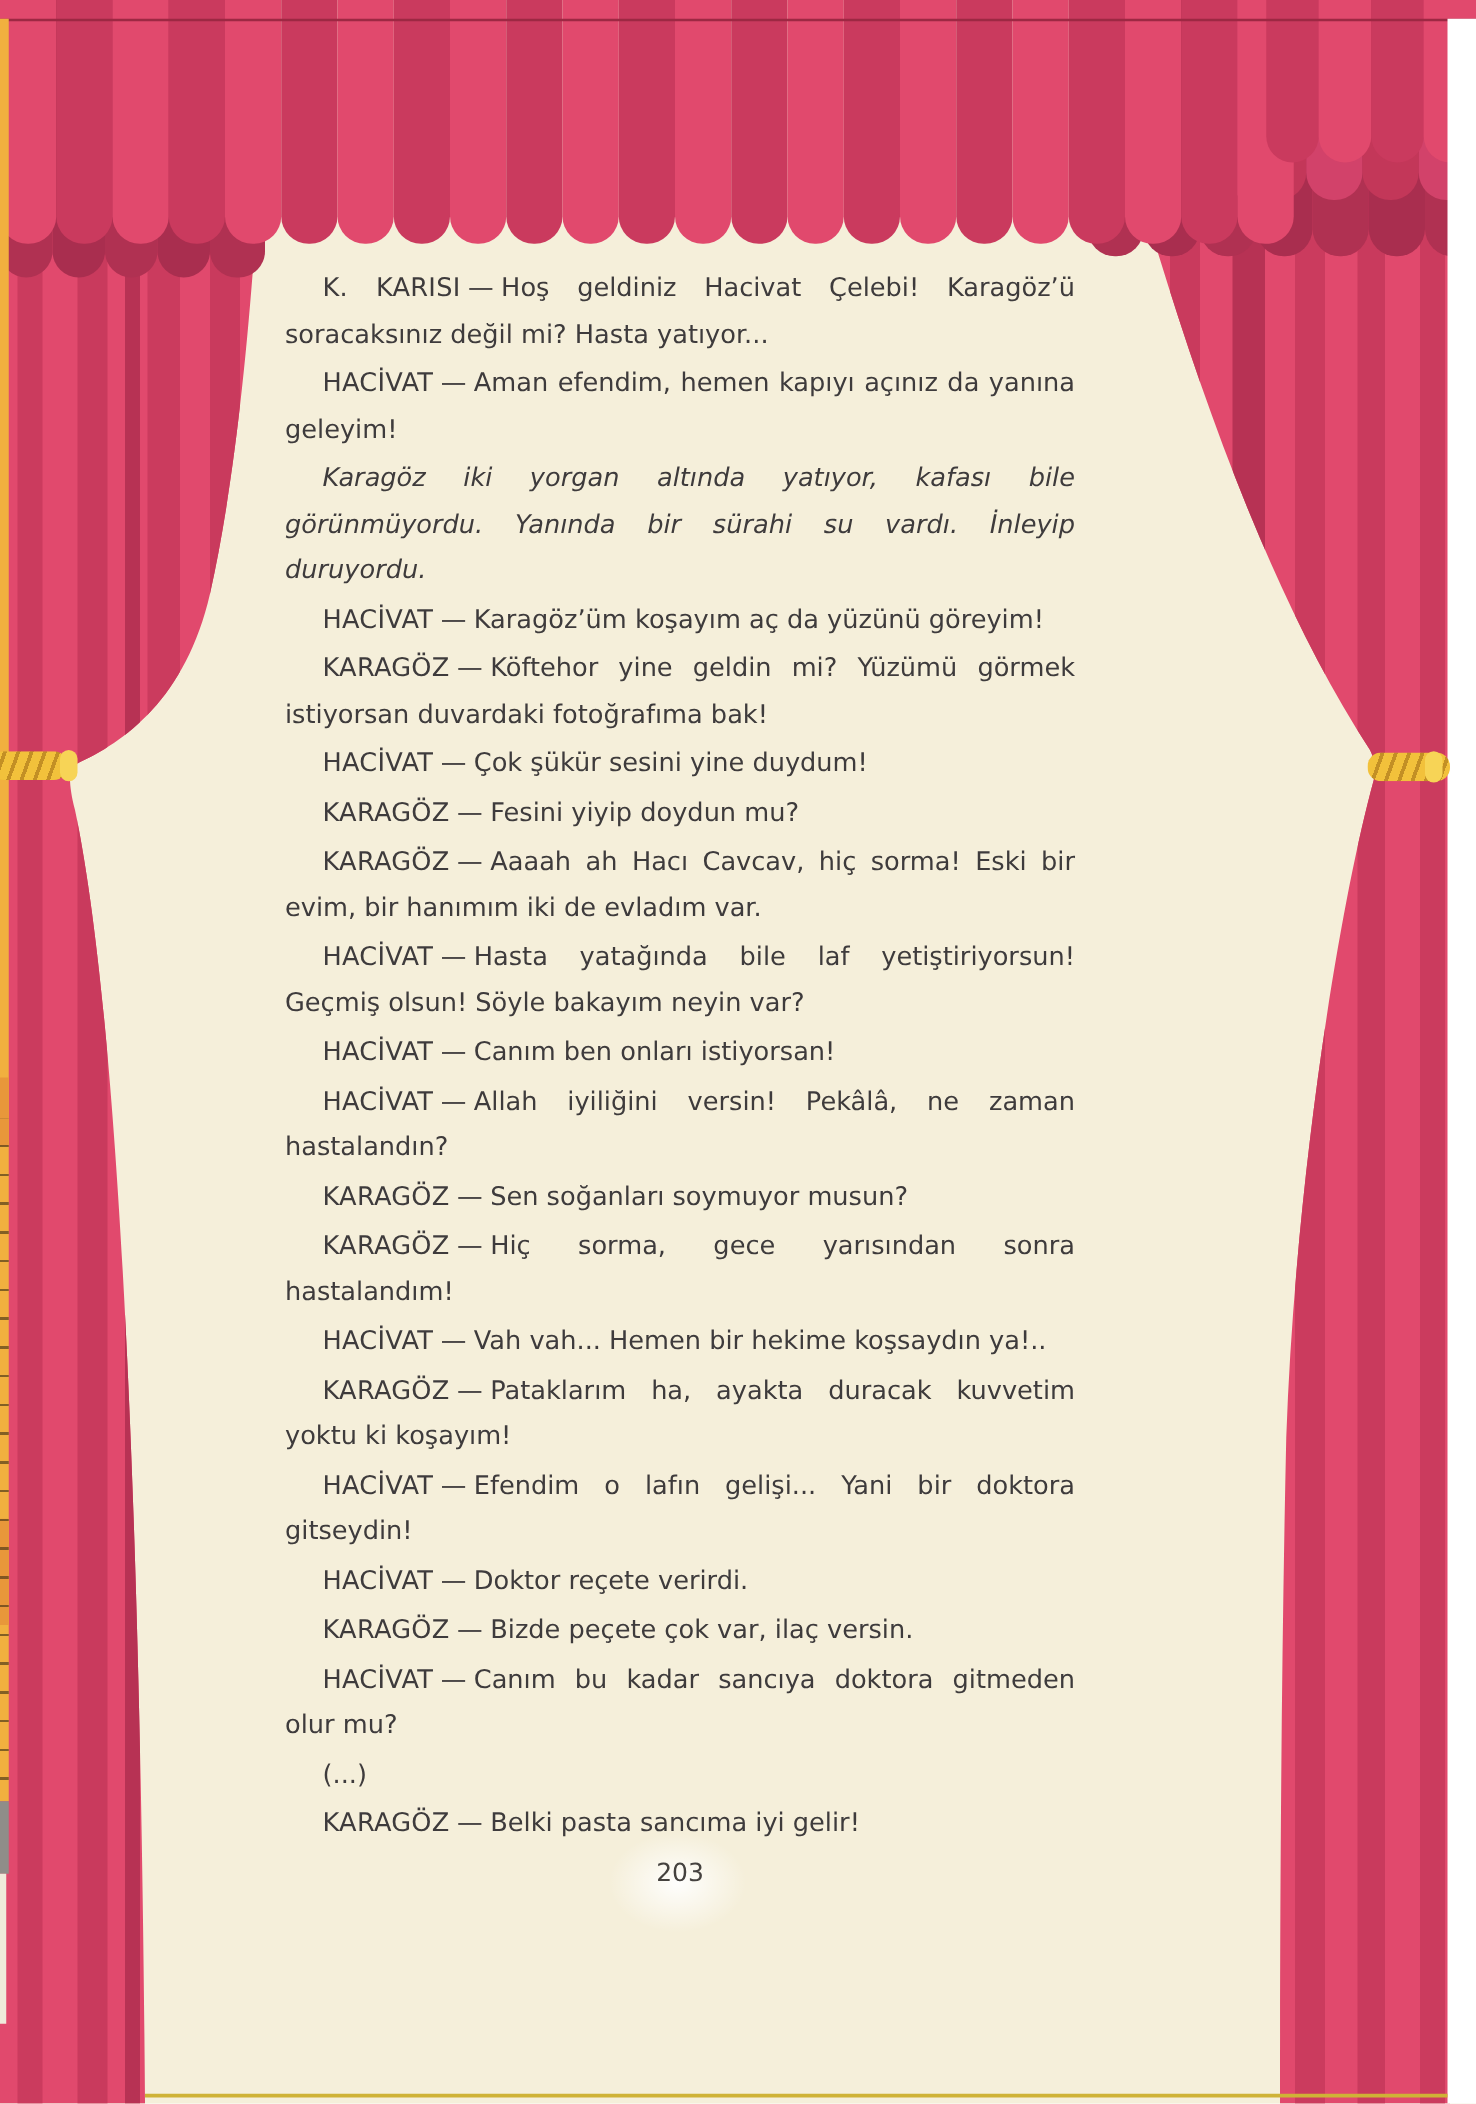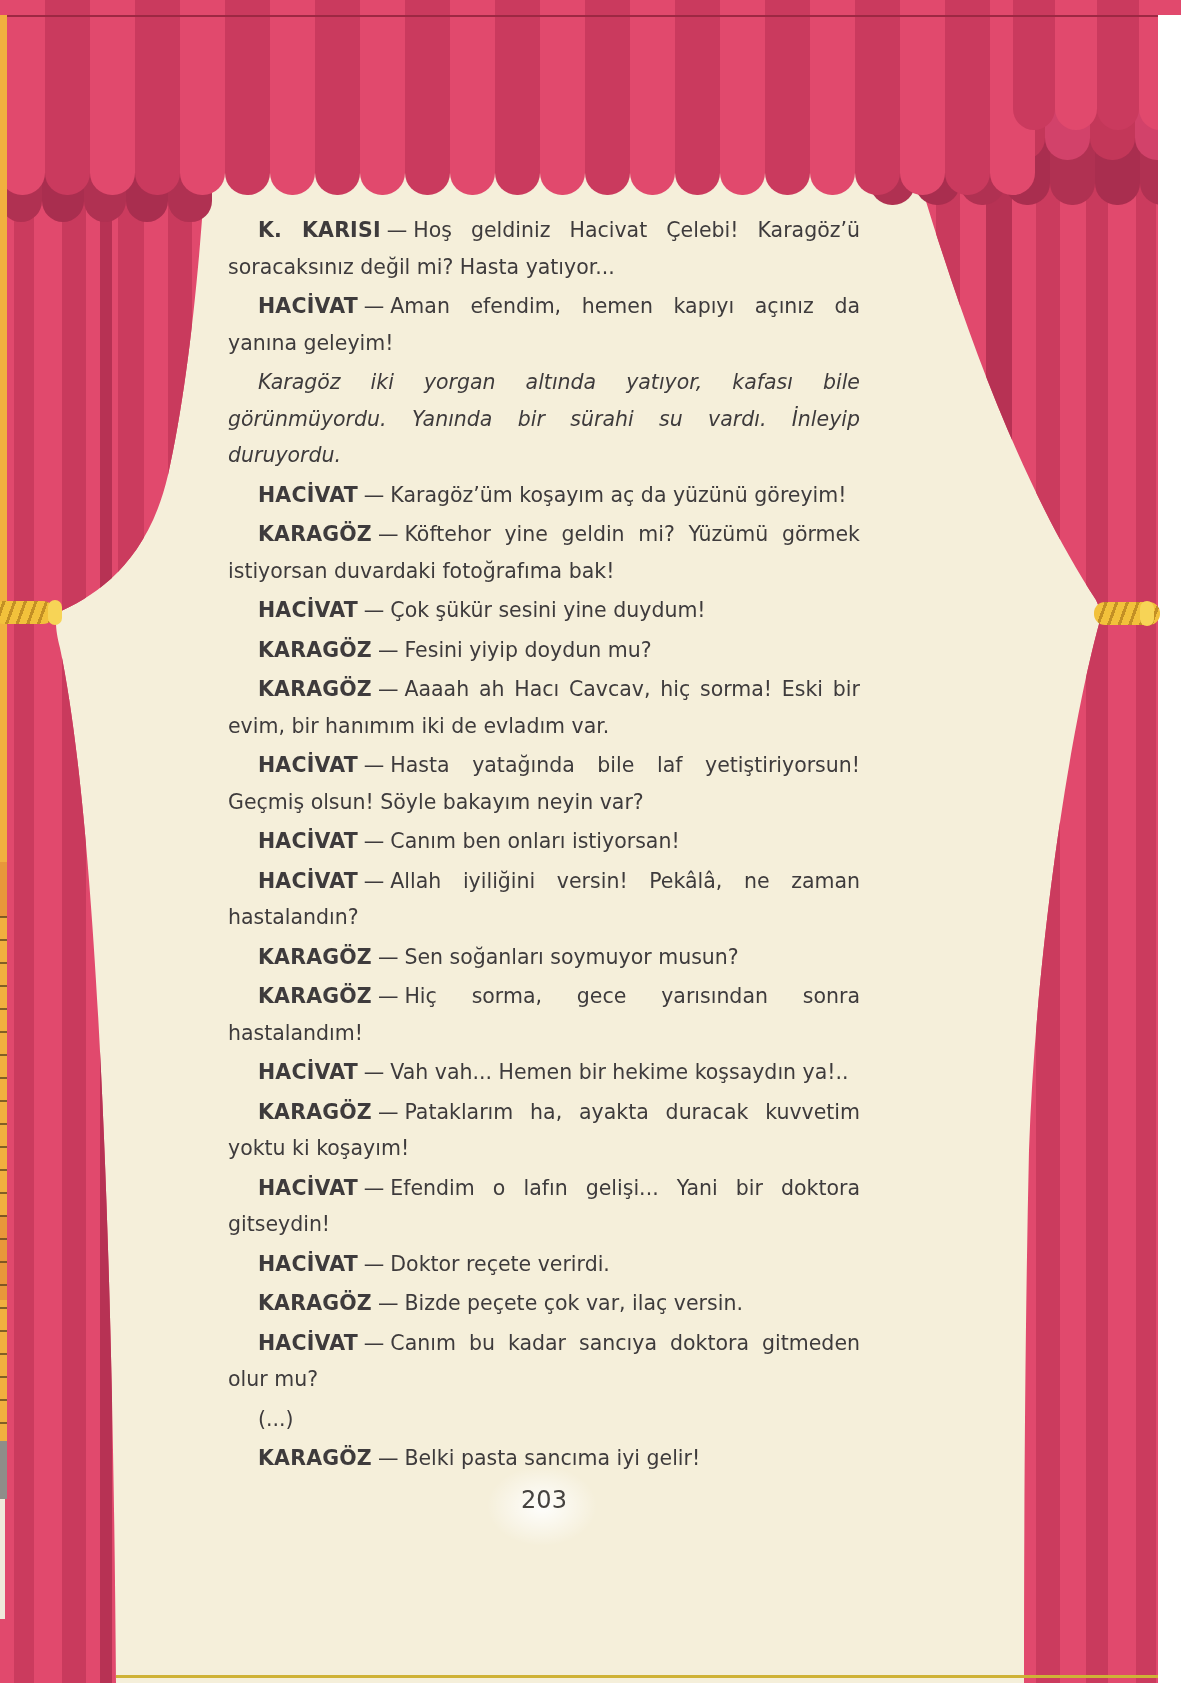--- a/index.html
+++ b/index.html
@@ -9,33 +9,33 @@
     font-family:"DejaVu Sans", sans-serif;
   }
   svg.deco { position:absolute; left:0; top:0; z-index:1; display:block; }
 
   
   .text-block {
     position:absolute; left:228px; top:212px; width:632px; z-index:3;
     color:#3e3b3c; font-size:20.5px; line-height:36.5px; text-align:justify;
   }
   .line { margin:0 0 3px 0; text-indent:30px; }
-  .speaker { font-weight:bold; color:#38343
+  .speaker { font-weight:normal; color:#38343
 
 6; letter-spacing:.2px; }
   .dash { padding:0 6px; }
   .stage { font-style:italic; }
 
   .pageno-glow {
     position:absolute; left:487px; top:1466px; width:110px; height:80px; z-index:2;
     background:radial-gradient(closest-side, rgba(255,255,255,.95), rgba(255,255,255,0));
   }
   .pageno {
     position:absolute; left:228px; top:1486px; width:632px; z-index:3;
-    text-align:center; font-size:24px; color:#45423f;
+    text-align:center; font-size:20px; color:#45423f;
   }
 
   
   .edge-strip   { position:absolute; left:0; top:15px;  width:7px; height:1426px; background:#f1b03f; z-index:2; }
   .edge-orange1 { position:absolute; left:0; top:862px; width:7px; height:55px;  background:#e8973a; z-index:2; }
   .edge-orange2 { position:absolute; left:0; top:1215px;width:7px; height:85px;  background:#e8973a; z-index:2; }
   .edge-ticks   { position:absolute; left:0; top:895px; width:7px; height:546px; z-index:2;
     background:repeating-linear-gradient(to bottom, rgba(0,0,0,0) 0 21px, rgba(70,52,22,.65) 21px 23px); }
   .edge-gray    { position:absolute; left:0; top:1441px; width:7px; height:58px; background:#8f8d89; z-index:2; }
   .edge-pale    { position:absolute; left:0; top:1499px; width:5px; height:120px; background:#efeadb; z-index:2; }

